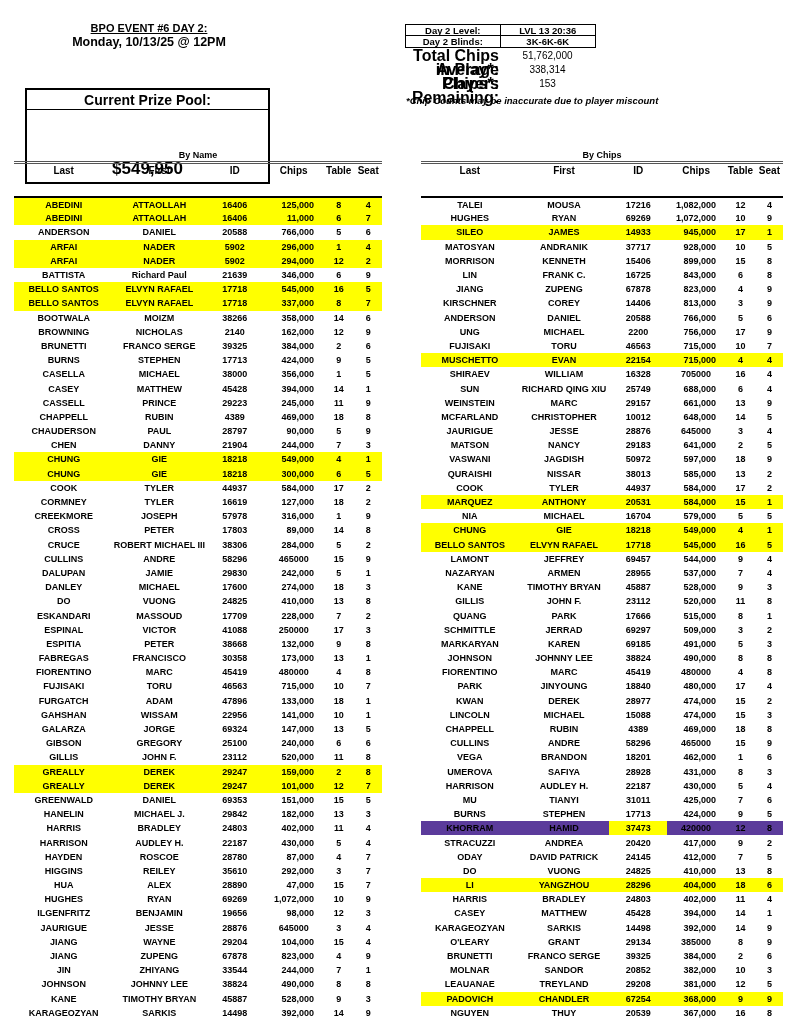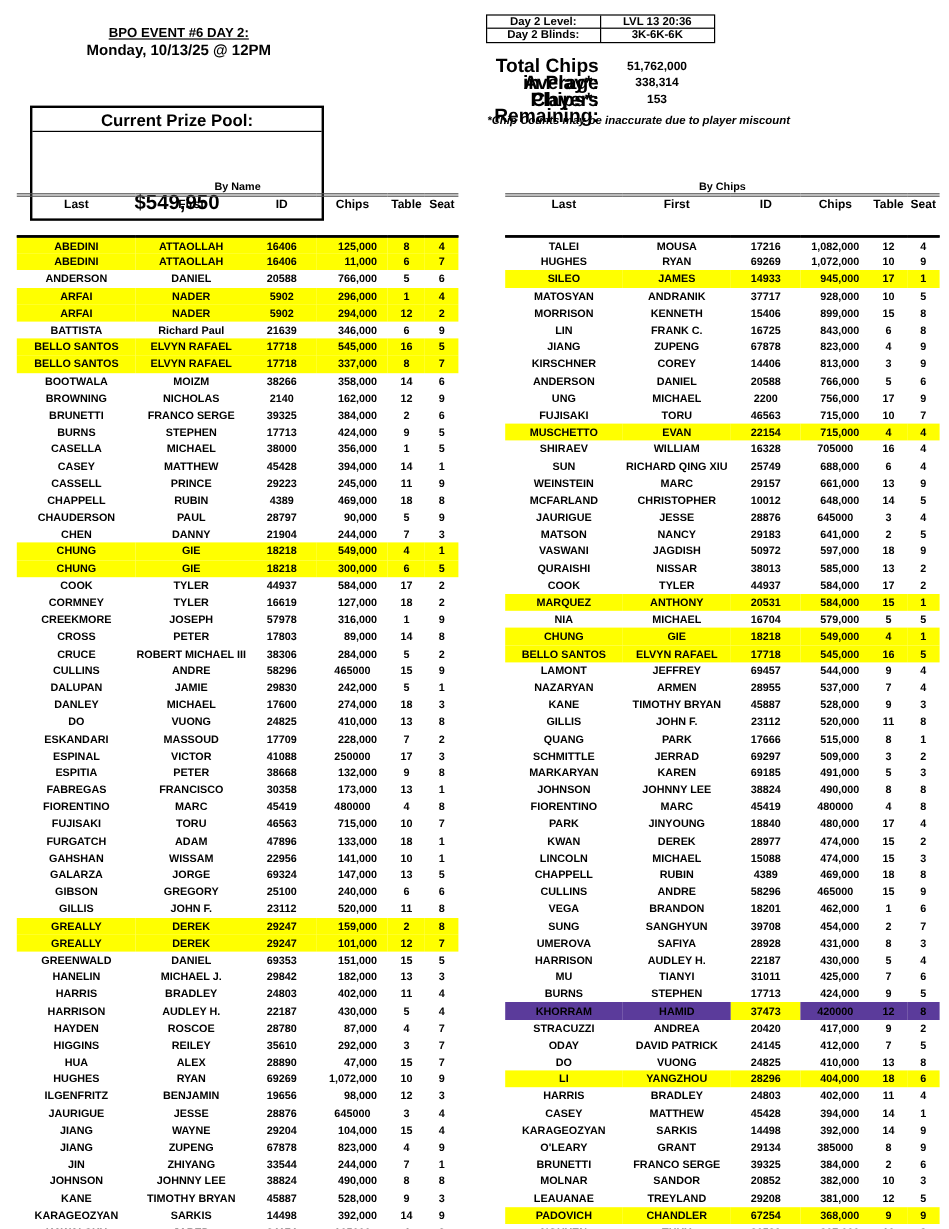--- a/index.html
+++ b/index.html
@@ -14,30 +14,30 @@
   .event-title { left:28px; top:22px; width:242px; text-align:center; }
   .event-title .t1 { font-size:11px; font-weight:bold; text-decoration:underline; }
   .event-title .t2 { font-size:12.5px; font-weight:bold; margin-top:1px; }
 
   
   .prize-box { left:25px; top:88px; width:245px; border:2px solid #000; background:#fff; }
   .prize-label { font-size:14px; font-weight:bold; text-align:center; padding:2px 0 1px; border-bottom:1.5px solid #000; }
   .prize-value { font-size:17px; font-weight:bold; text-align:center; padding:2px 16px 3px;margin-top:47px; }
 
   
-  .level-box { left:405px; top:12px; width:191px; border:1.5px solid #000; display:grid; grid-template-columns:50% 50%; }
+  .level-box { left:405px; top:24px; width:191px; border:1.5px solid #000; display:grid; grid-template-columns:50% 50%; }
   .lb-cell { font-size:9.5px; font-weight:bold; text-align:center; padding:0; line-height:11px; height:11px; }
   .lb-label { border-right:1px solid #000; }
   .lb-r1 { border-bottom:1px solid #000; }
 
   
   .stats { left:405px; top:49px; width:191px; }
   .stat-row { display:grid; grid-template-columns:94px 97px; line-height:14px; height:14px; }
   .stat-label { font-size:16px; font-weight:bold; text-align:right; }
-  .stat-value { font-size:10px; font-weight:bold; text-align:center; }
+  .stat-value { font-size:10px; font-weight:normal; text-align:center; }
 
   .note { left:406px; top:95px; width:260px; font-size:9.5px; font-weight:bold; font-style:italic; }
 
   
   .tbl-wrap { top:149px; }
   #byname   { left:14px;  width:368px; }
   #bychips  { left:421px; width:362px; }
   .tbl-title { font-size:9px; font-weight:bold; text-align:center; height:12px; line-height:12px; }
   table { width:100%; border-collapse:collapse; table-layout:fixed; }
   th {
@@ -926,28 +926,20 @@
         </tr>
         <tr>
           <td>VEGA</td>
           <td>BRANDON</td>
           <td>18201</td>
           <td class="chips-r">462,000</td>
           <td>1</td>
           <td>6</td>
         </tr>
         <tr>
-          <td>SUNG</td>
-          <td>SANGHYUN</td>
-          <td>39708</td>
-          <td class="chips-r">454,000</td>
-          <td>2</td>
-          <td>7</td>
-        </tr>
-        <tr>
           <td>UMEROVA</td>
           <td>SAFIYA</td>
           <td>28928</td>
           <td class="chips-r">431,000</td>
           <td>8</td>
           <td>3</td>
         </tr>
         <tr>
           <td>HARRISON</td>
           <td>AUDLEY H.</td>

